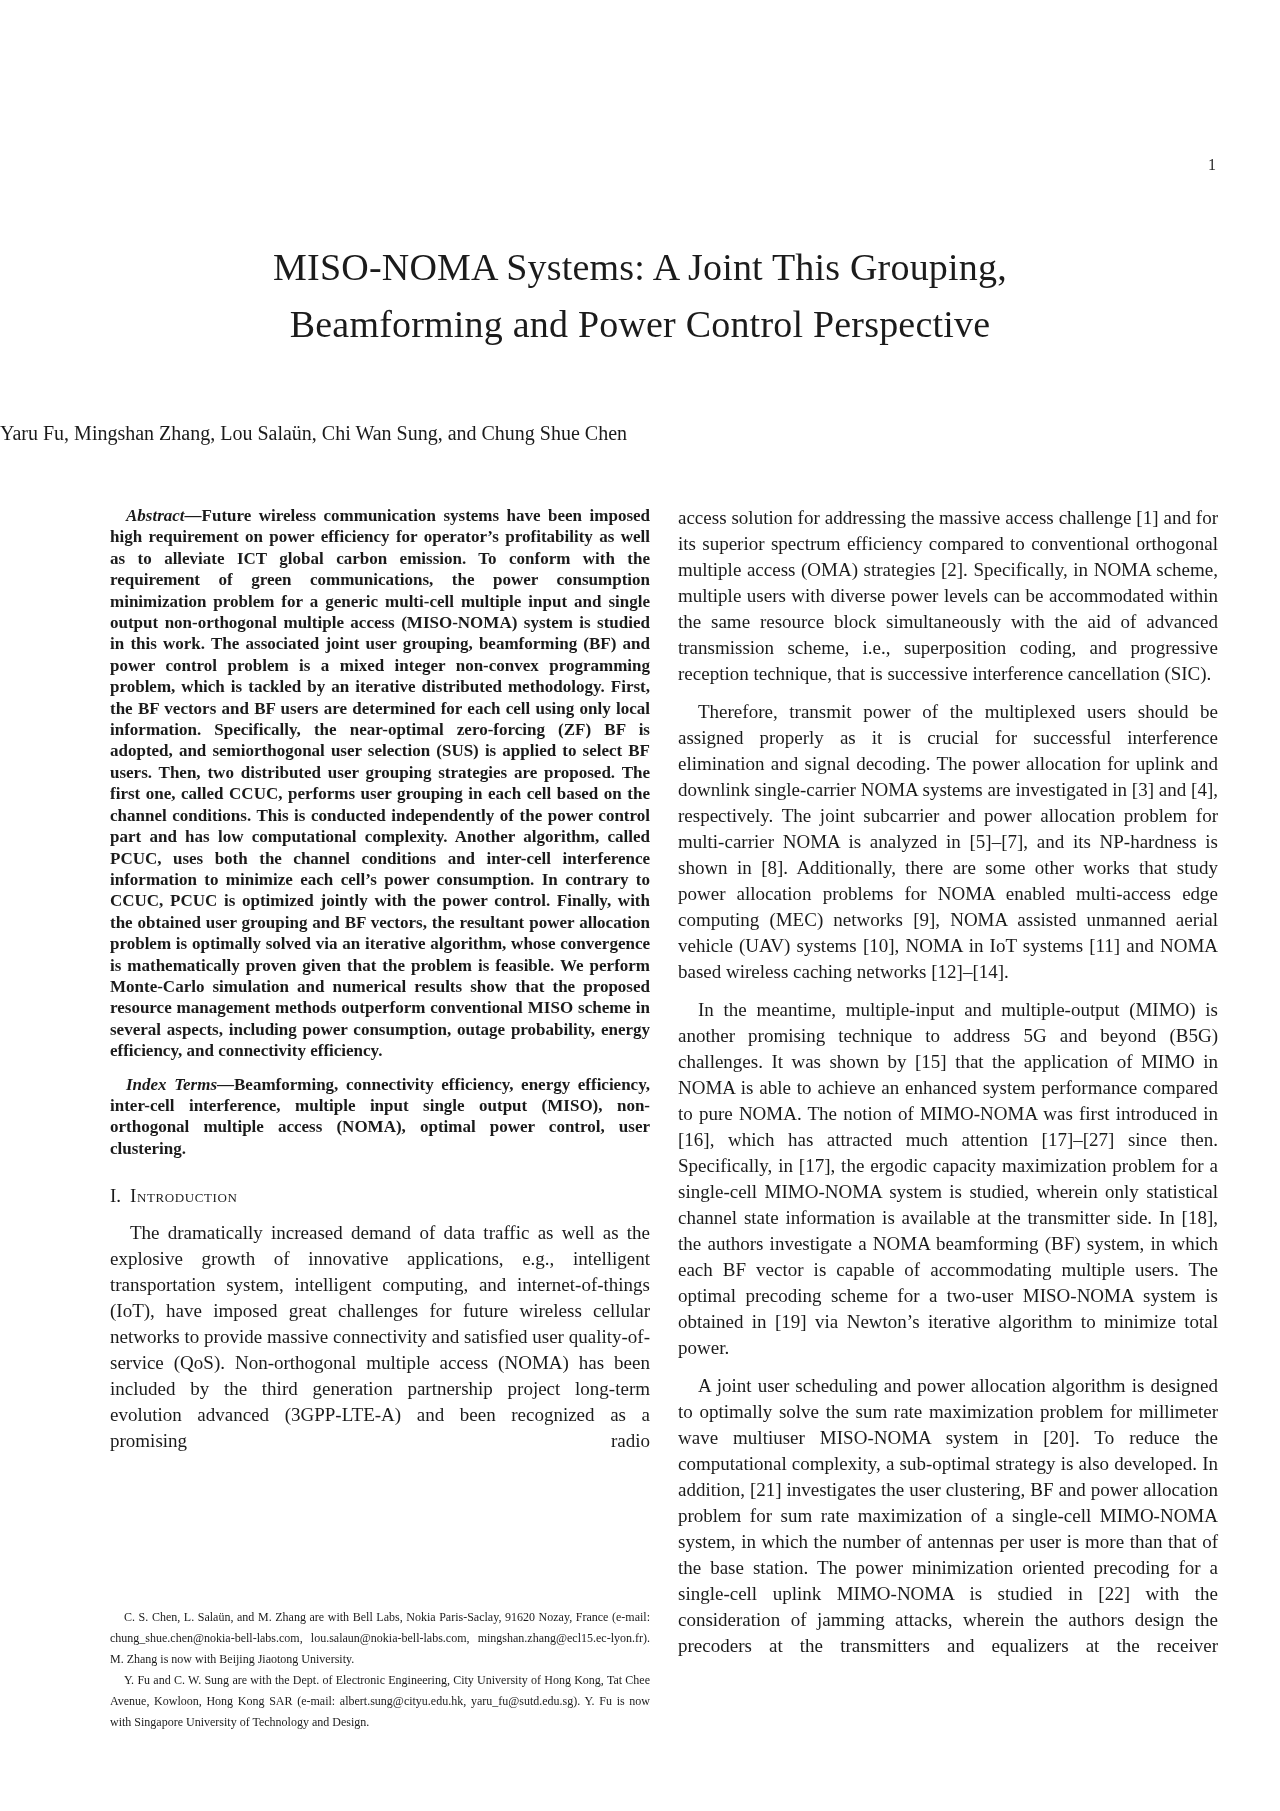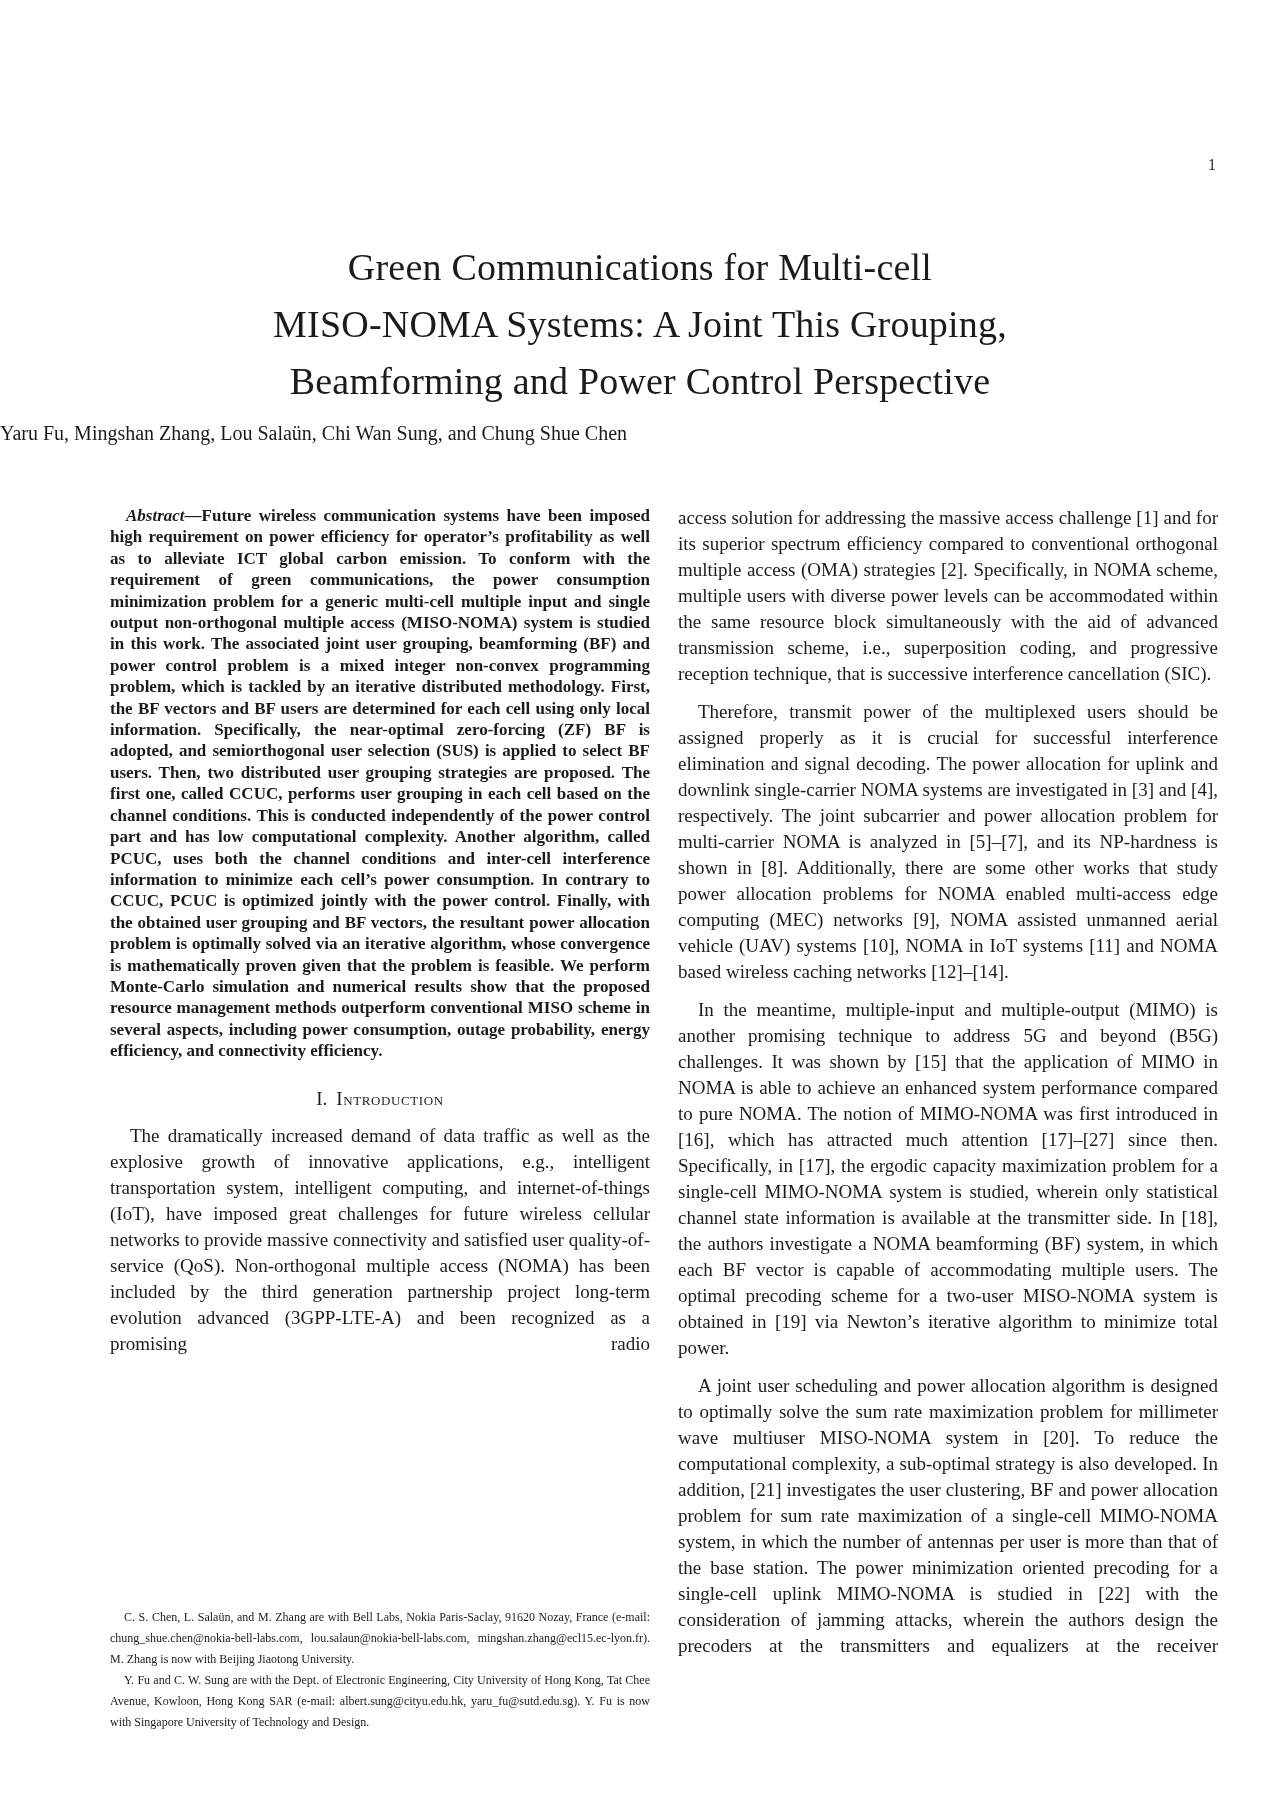--- a/index.html
+++ b/index.html
@@ -65,21 +65,21 @@
     font-size: 17px;
     line-height: 21.4px;
     text-align: justify;
     text-indent: 16px;
     hyphens: auto;
   }
   .index-p { margin-top: 12px; }
   .lead-italic { font-style: italic; }
   .section-heading {
     margin-top: 26px;
-    text-align: center;
+    text-align: left;
     font-size: 19px;
     white-space: nowrap;
   }
   .section-heading .numeral { margin-right: 9px; }
   .sc {
     font-variant: small-caps;
     letter-spacing: 0.6px;
   }
   .body-p {
     font-size: 19px;
@@ -99,32 +99,32 @@
     hyphens: auto;
   }
   .footnotes p { text-indent: 14px; }
 </style>
 </head>
 <body>
 
 <div class="pagenum">1</div>
 
 <h1 class="title">
-  <div>Green Communications for Multi-cell</div>
   <div>MISO-NOMA Systems: A Joint This Grouping,</div>
   <div>Beamforming and Power Control Perspective</div>
 </h1>
 
 <div class="authors">Yaru Fu, Mingshan Zhang, Lou Salaün, Chi Wan Sung, and Chung Shue Chen</div>
 
 <div class="columns">
 
   <div class="col col-left">
     <p class="abstract-p"><span class="lead-italic">Abstract</span><span>—Future wireless communication systems have been imposed high requirement on power efficiency for operator’s profitability as well as to alleviate ICT global carbon emission. To conform with the requirement of green communications, the power consumption minimization problem for a generic multi-cell multiple input and single output non-orthogonal multiple access (MISO-NOMA) system is studied in this work. The associated joint user grouping, beamforming (BF) and power control problem is a mixed integer non-convex programming problem, which is tackled by an iterative distributed methodology. First, the BF vectors and BF users are determined for each cell using only local information. Specifically, the near-optimal zero-forcing (ZF) BF is adopted, and semiorthogonal user selection (SUS) is applied to select BF users. Then, two distributed user grouping strategies are proposed. The first one, called CCUC, performs user grouping in each cell based on the channel conditions. This is conducted independently of the power control part and has low computational complexity. Another algorithm, called PCUC, uses both the channel conditions and inter-cell interference information to minimize each cell’s power consumption. In contrary to CCUC, PCUC is optimized jointly with the power control. Finally, with the obtained user grouping and BF vectors, the resultant power allocation problem is optimally solved via an iterative algorithm, whose convergence is mathematically proven given that the problem is feasible. We perform Monte-Carlo simulation and numerical results show that the proposed resource management methods outperform conventional MISO scheme in several aspects, including power consumption, outage probability, energy efficiency, and connectivity efficiency.</span></p>
 
+    <p class="index-p"><span class="lead-italic">Index Terms</span><span>—Beamforming, connectivity efficiency, energy efficiency, inter-cell interference, multiple input single output (MISO), non-orthogonal multiple access (NOMA), optimal power control, user clustering.</span></p>
 
     <div class="section-heading"><span class="numeral">I.</span><span class="sc">Introduction</span></div>
 
     <p class="body-p indent intro-p cont-end">The dramatically increased demand of data traffic as well as the explosive growth of innovative applications, e.g., intelligent transportation system, intelligent computing, and internet-of-things (IoT), have imposed great challenges for future wireless cellular networks to provide massive connectivity and satisfied user quality-of-service (QoS). Non-orthogonal multiple access (NOMA) has been included by the third generation partnership project long-term evolution advanced (3GPP-LTE-A) and been recognized as a promising radio</p>
 
     <div class="footnotes">
       <p>C. S. Chen, L. Salaün, and M. Zhang are with Bell Labs, Nokia Paris-Saclay, 91620 Nozay, France (e-mail: chung_shue.chen@nokia-bell-labs.com, lou.salaun@nokia-bell-labs.com, mingshan.zhang@ecl15.ec-lyon.fr). M. Zhang is now with Beijing Jiaotong University.</p>
       <p>Y. Fu and C. W. Sung are with the Dept. of Electronic Engineering, City University of Hong Kong, Tat Chee Avenue, Kowloon, Hong Kong SAR (e-mail: albert.sung@cityu.edu.hk, yaru_fu@sutd.edu.sg). Y. Fu is now with Singapore University of Technology and Design.</p>
     </div>
   </div>

